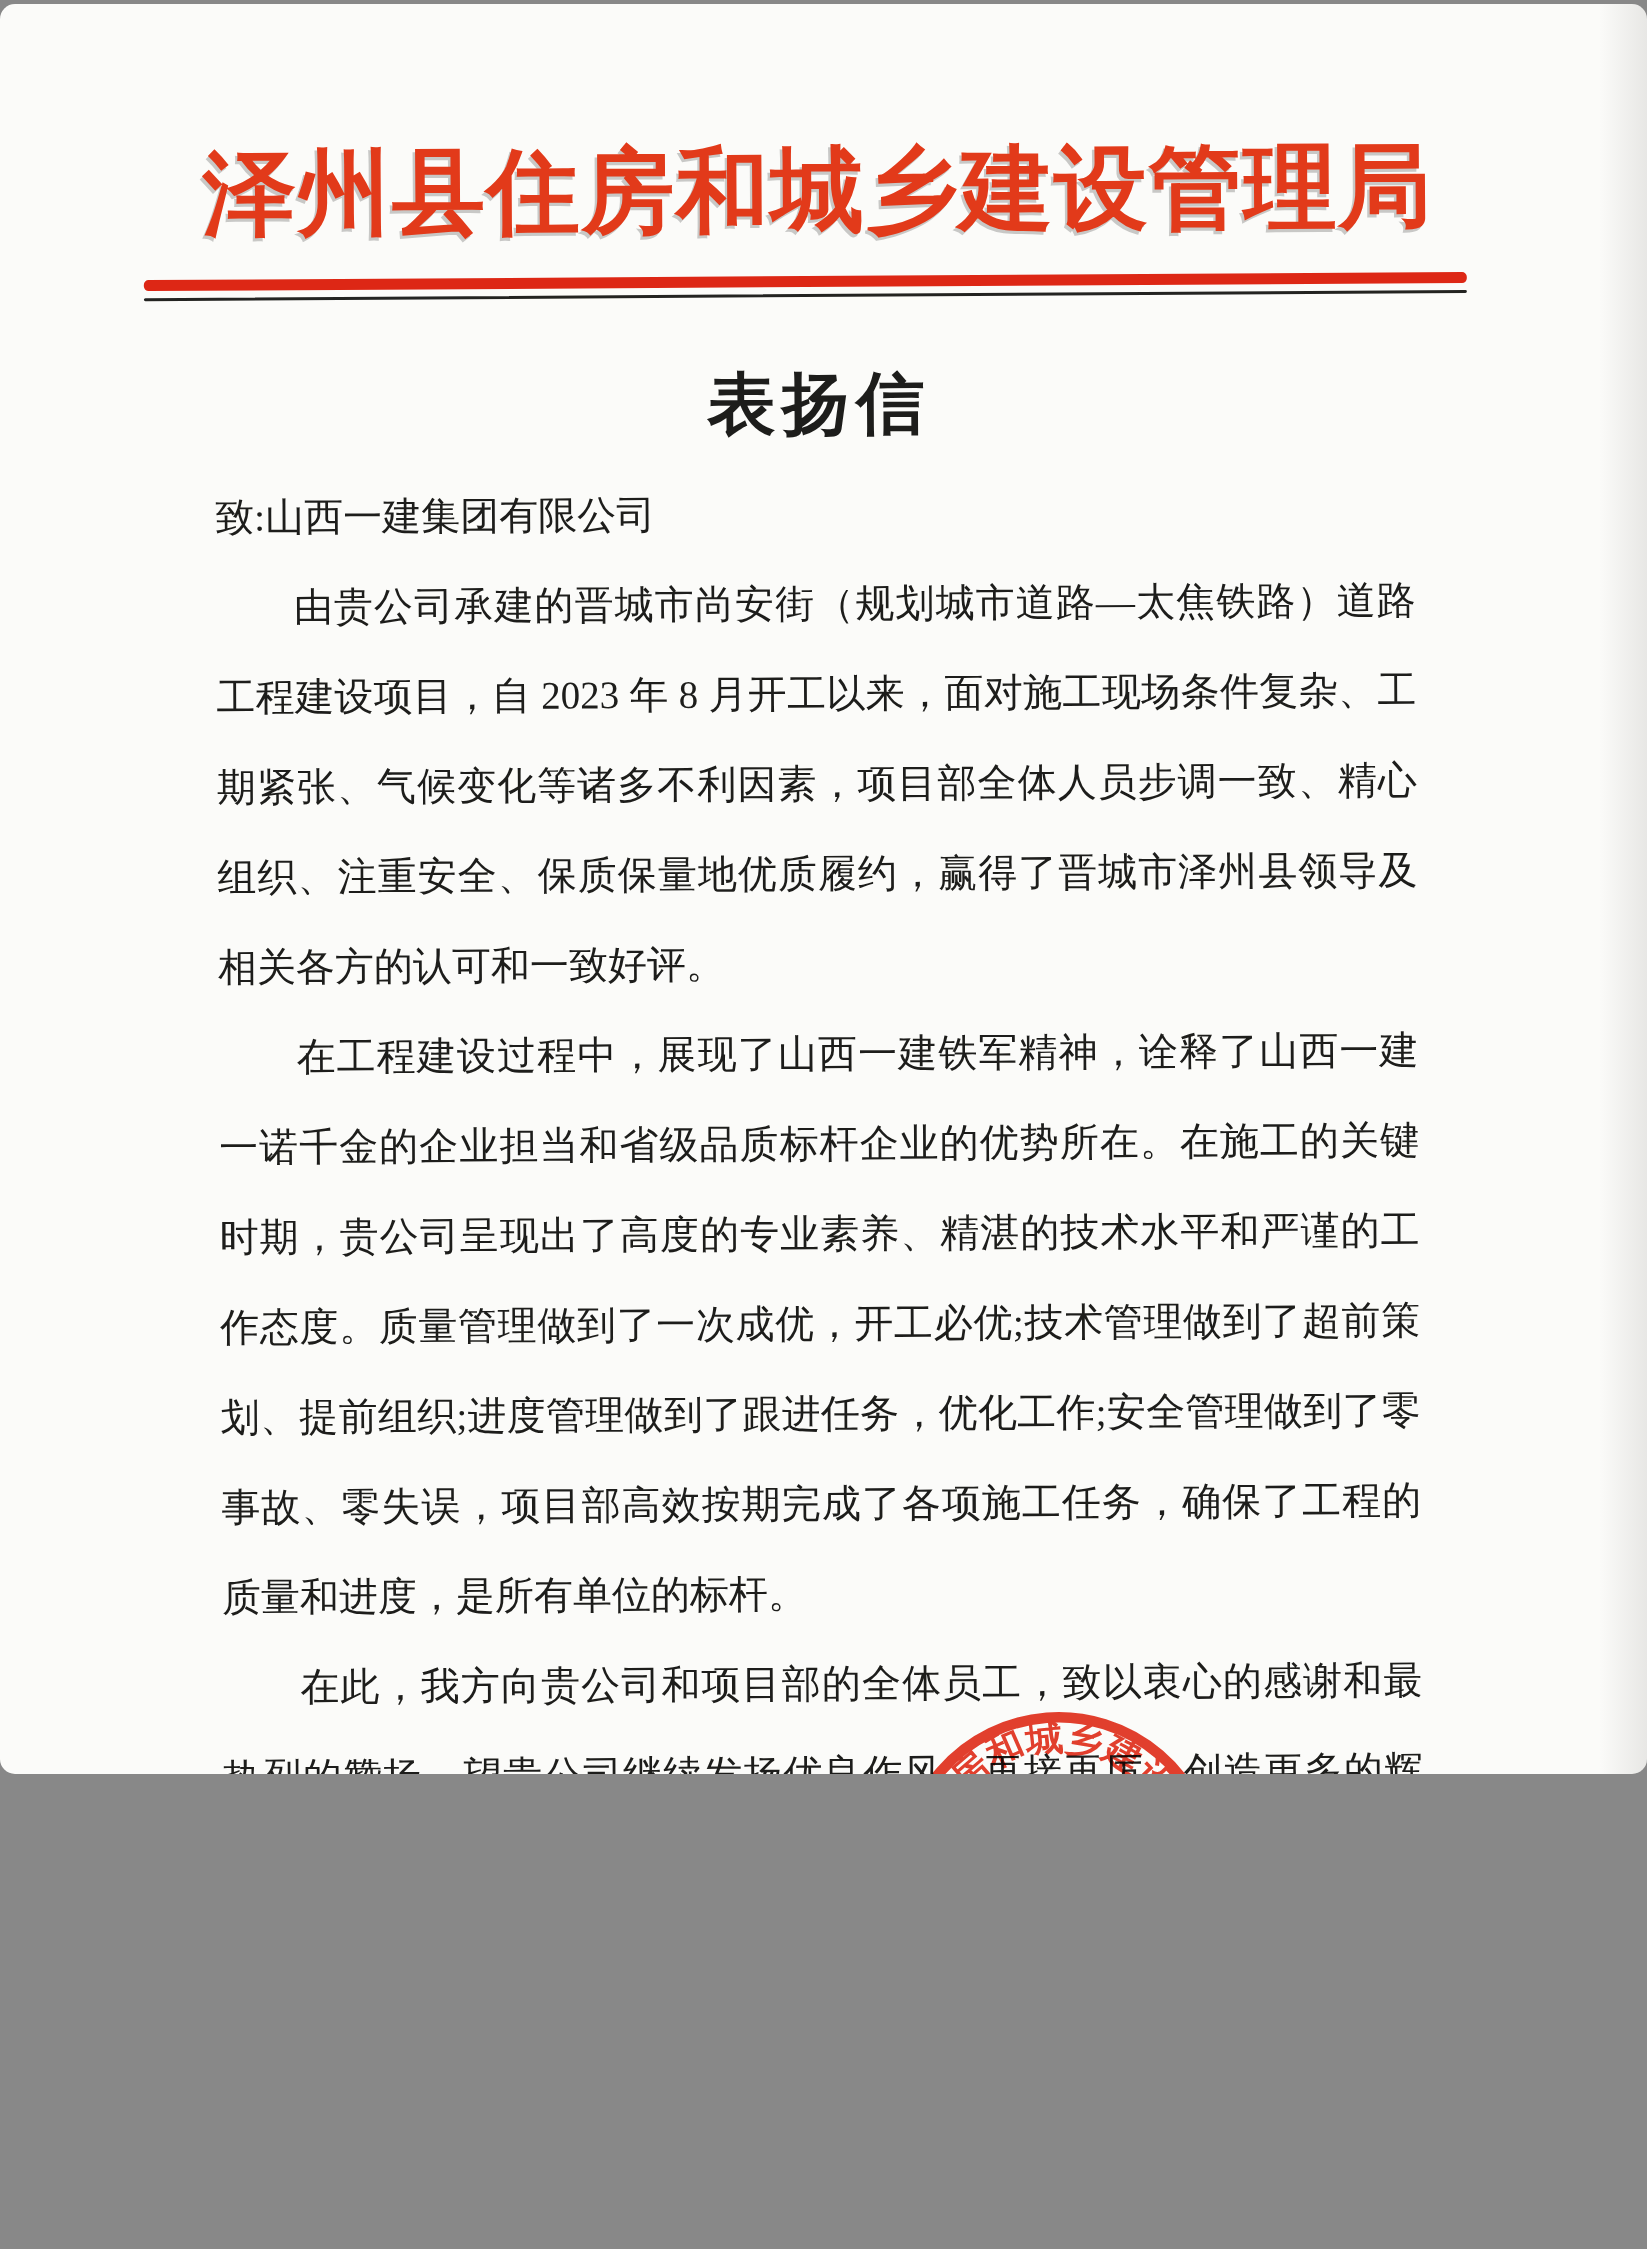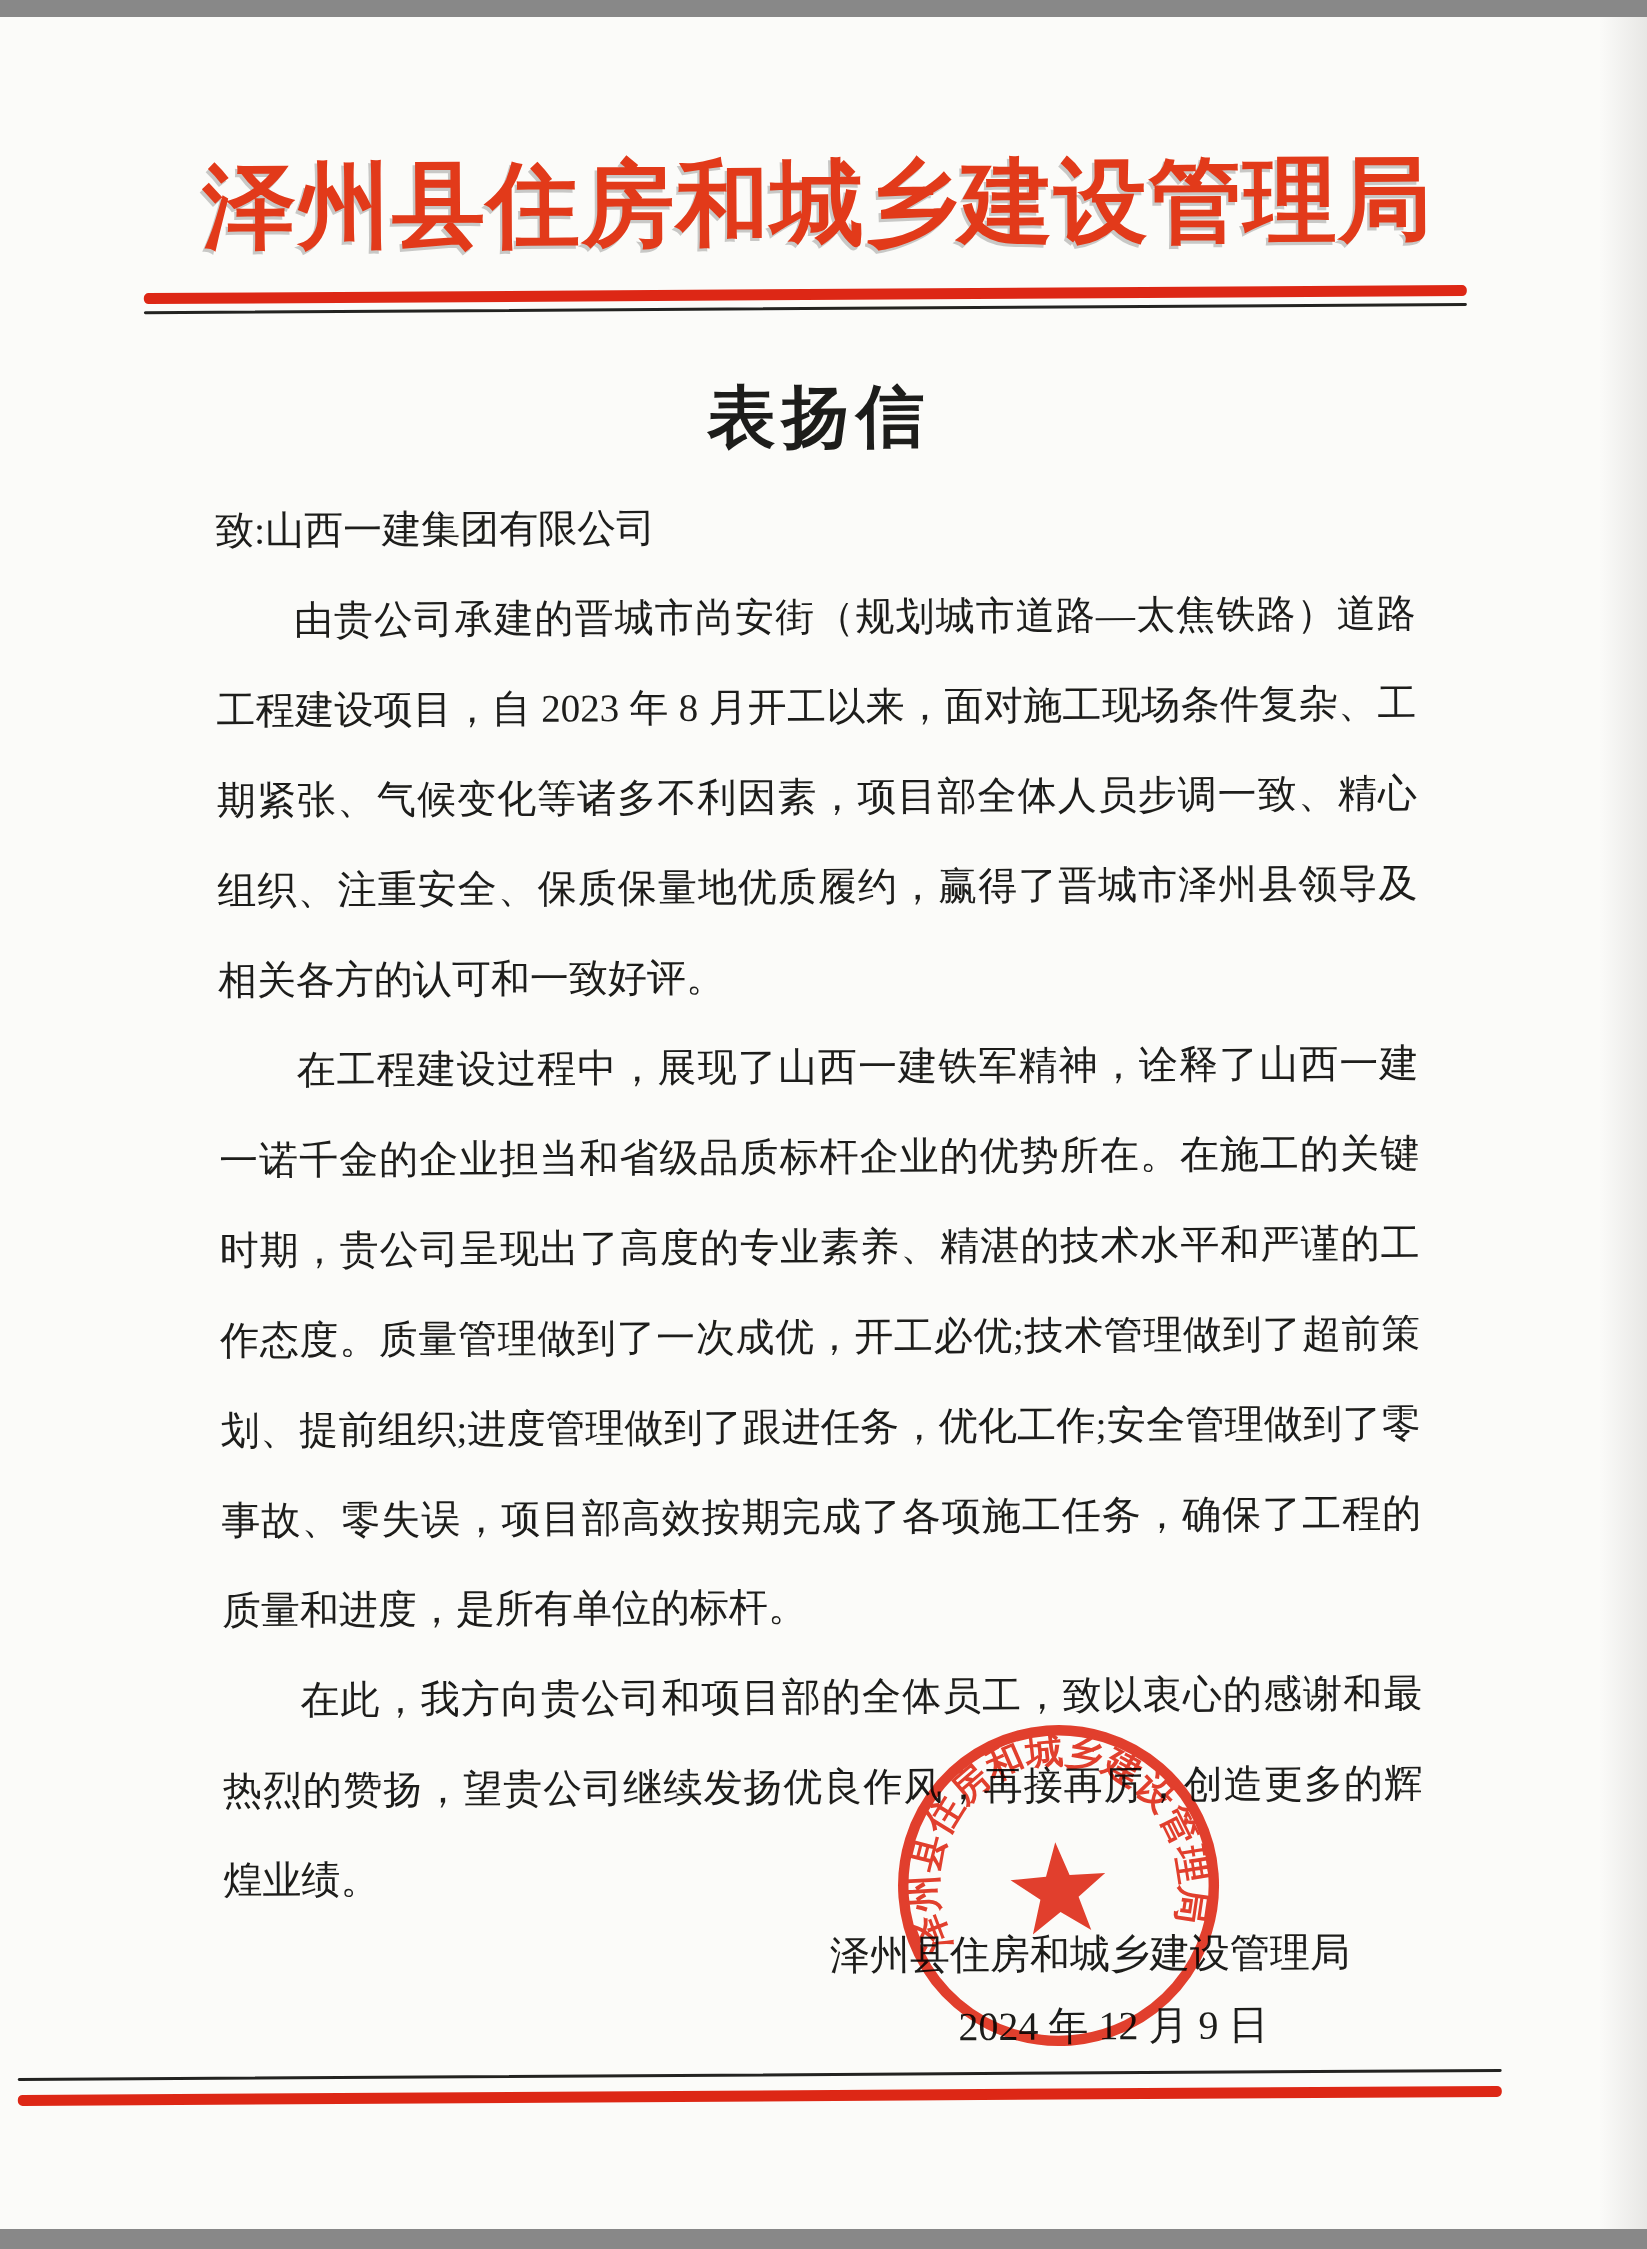--- a/index.html
+++ b/index.html
@@ -1,23 +1,24 @@
 <!DOCTYPE html>
 <html style="--header_red: #e23a1a; --rule_red: #dd2715; --rule_black: #232321; --stamp_red: #df301d; --text_black: #1d1d1b;font-size:13px"><head>
 <meta charset="utf-8">
 <style>
   html,body { margin:0; padding:0; background:#888; }
   .page {
     position:relative;
-    width:1647px; height:2212px;
-    margin:17px auto;
+    width:1647px; height:1770px;
+    margin:4px auto;
     background:#fbfbf9;
     overflow:hidden;
     font-family:"Liberation Serif","DejaVu Serif",serif;
     color:var(--text_black,#1d1d1b);
+    border-radius:15px;
   }
   .content {
     position:absolute; inset:0;
     transform:rotate(-0.35deg);
     transform-origin:824px 1126px;
   }
   .org-title {
     position:absolute; left:0; top:122px; width:100%;
     text-align:center;
     font-size:93px; line-height:129px; font-weight:700;

